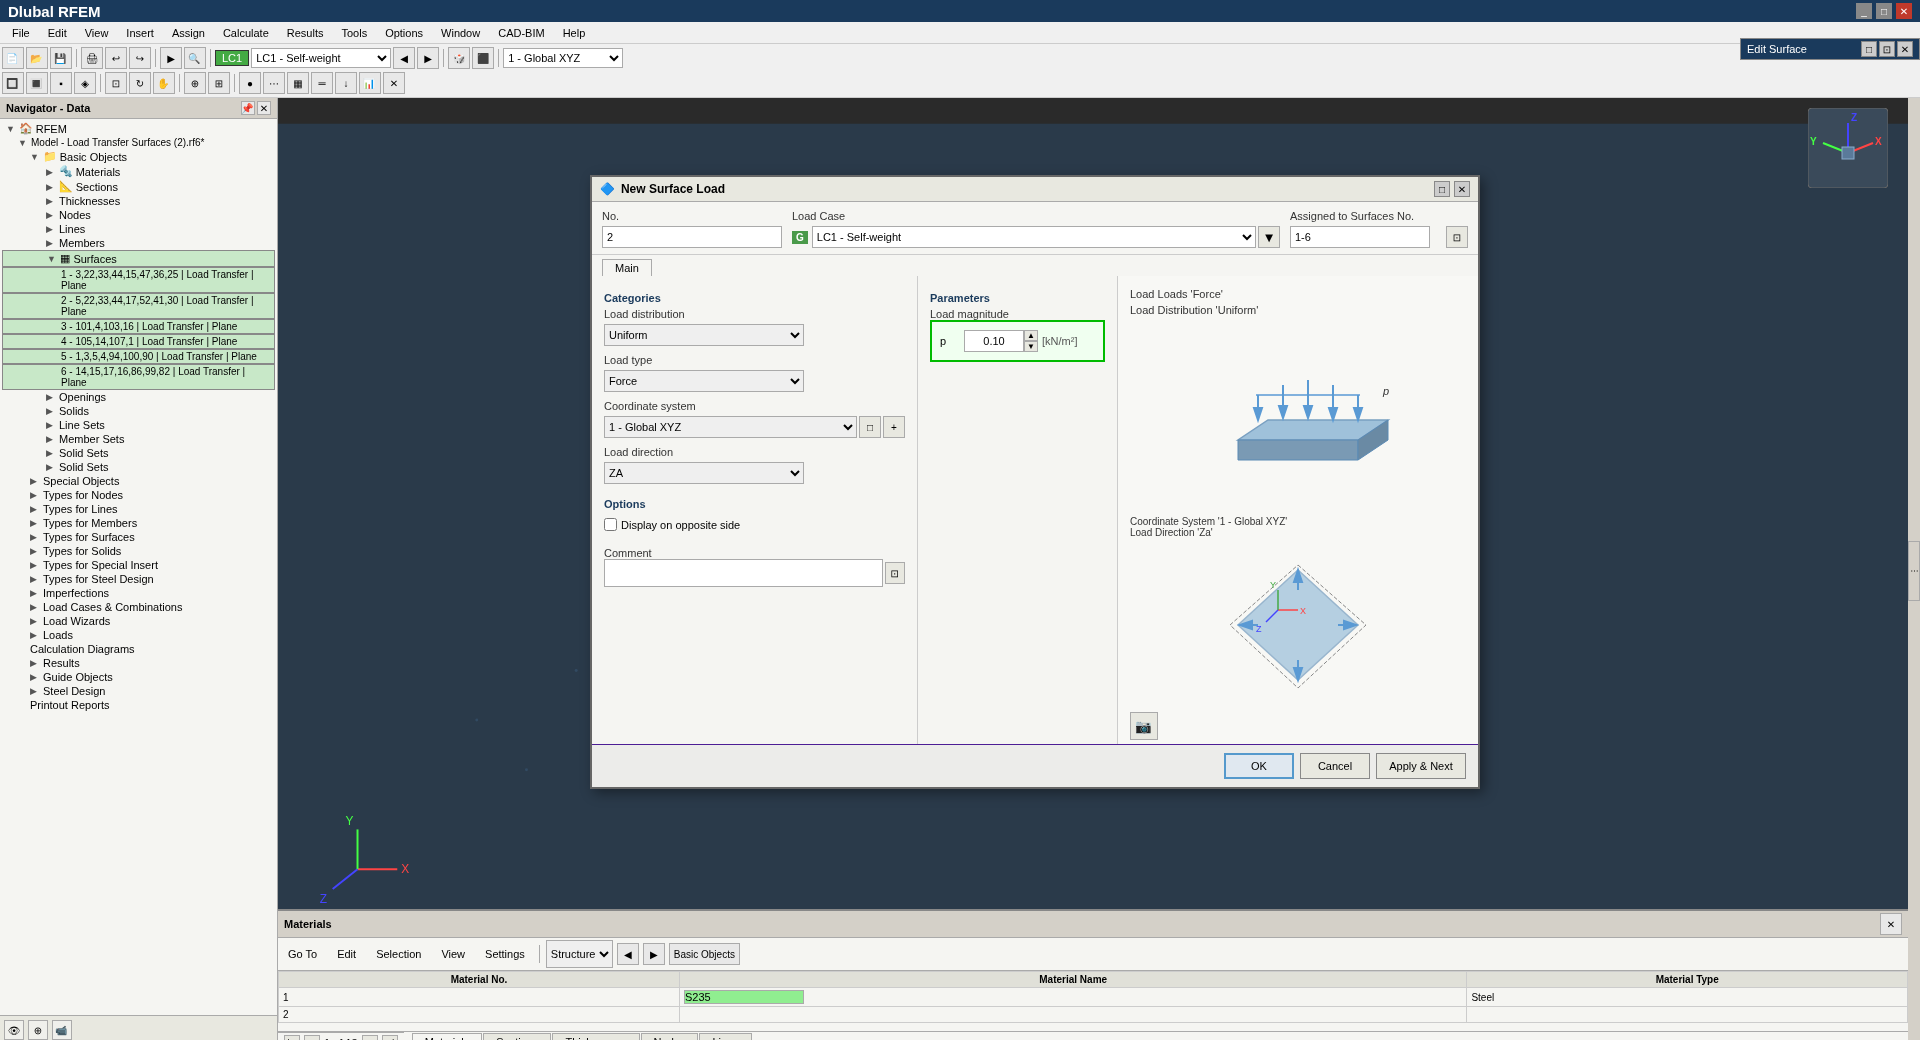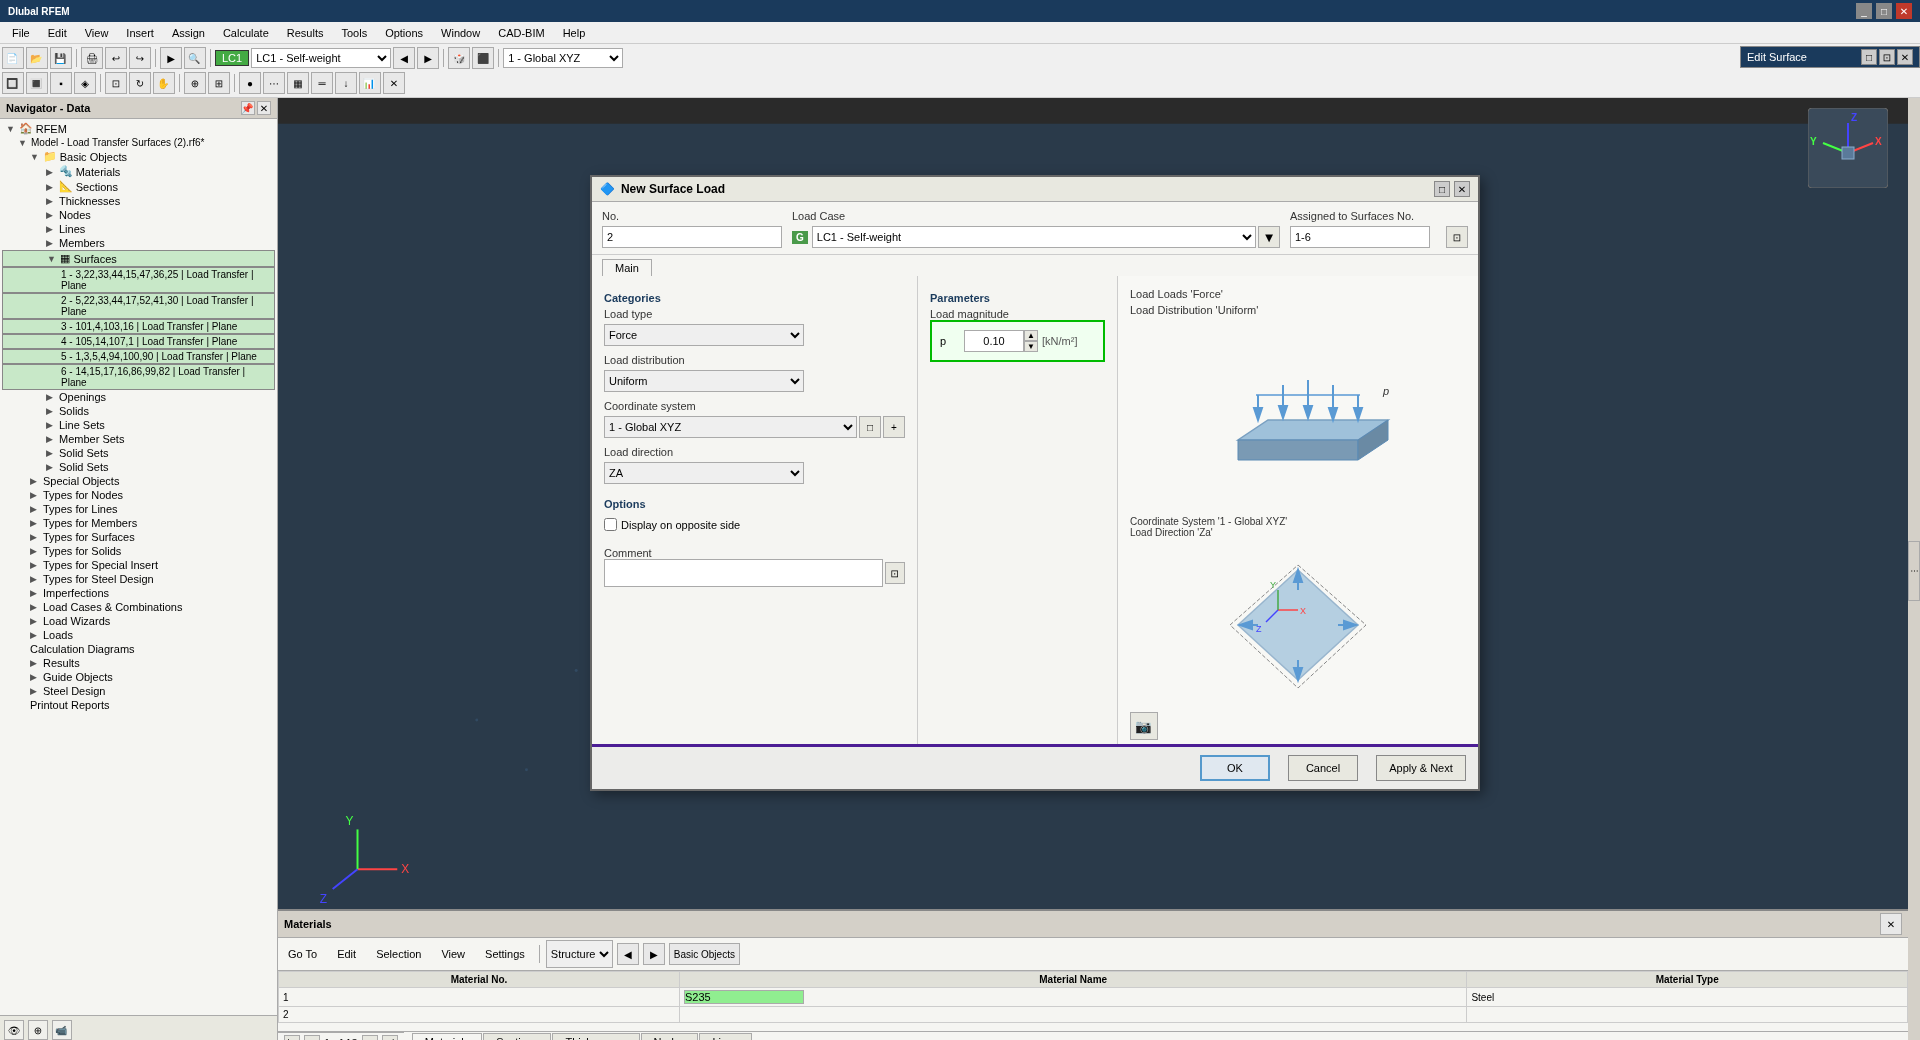--- a/index.html
+++ b/index.html
@@ -84,21 +84,21 @@
 
     
     .info-text { font-size: 11px; color: #333; padding: 12px; }
     .info-text p { margin-bottom: 4px; }
 
     
     .diagram-area { padding: 8px; display: flex; flex-direction: column; align-items: center; }
     .coord-info { font-size: 10px; color: #333; margin-top: 4px; }
 
     
-    .dialog-footer { display: flex; align-items: center; justify-content: flex-end; gap: 18px; padding: 8px 12px; border-top: 3px solid #4c1d95; background: #ececea; }
+    .dialog-footer { display: flex; align-items: center; justify-content: flex-end; gap: 6px; padding: 8px 12px; border-top: 1px solid #4c1d95; background: #ececea; }
     .dlg-btn { height: 26px; min-width: 70px; padding: 0 12px; border: 1px solid #888; background: #e8e8e0; cursor: pointer; font-size: 11px; }
     .dlg-btn.ok { background: #e0e8f0; border: 2px solid #5599cc; }
     .dlg-btn.apply-next { min-width: 90px; }
 
     
     .nav-bottom-icons { display: flex; gap: 4px; padding: 4px; border-top: 1px solid #aaa; background: #e8e8e0; }
     .nav-icon-btn { width: 20px; height: 20px; border: 1px solid #aaa; background: #f0f0ec; cursor: pointer; display: flex; align-items: center; justify-content: center; font-size: 10px; }
 
     
     .viewport-svg { width: 100%; height: 100%; }
@@ -123,21 +123,21 @@
 
     .select-with-btns { display: flex; align-items: center; gap: 2px; }
     .select-with-btns select { flex: 1; }
     .icon-btn { width: 22px; height: 22px; border: 1px solid #aaa; background: #e8e8e0; cursor: pointer; display: flex; align-items: center; justify-content: center; font-size: 10px; }
 
   </style>
 </head>
 <body>
 
 <div class="title-bar">
-  <div style="font-size:10px; font-weight:bold;">Dlubal RFEM</div>
+  <div style="font-size:15px; font-weight:bold;">Dlubal RFEM</div>
   <div class="title-bar-controls">
     <button class="title-bar-btn">_</button>
     <button class="title-bar-btn">□</button>
     <button class="title-bar-btn close">✕</button>
   </div>
 </div>
 
 <div class="menu-bar">
   <span class="menu-item">File</span>
   <span class="menu-item">Edit</span>
@@ -522,21 +522,21 @@
         </div>
       </div>
     </div>
   </div>
 
   <div class="right-handle" style="position:relative; width:12px; background:#d4d0c8; border-left:1px solid #aaa; display:flex; align-items:center; justify-content:center; cursor:pointer;">
     <span style="font-size:8px; writing-mode:vertical-rl;">⋮</span>
   </div>
 </div>
 
-<div class="edit-surface-panel" style="position:fixed; top:46px; right:0; width:180px; z-index:50;">
+<div class="edit-surface-panel" style="position:fixed; top:38px; right:0; width:180px; z-index:50;">
   <div class="edit-surface-header">
     <span>Edit Surface</span>
     <div style="display:flex; gap:2px;">
       <button class="dialog-title-btn">□</button>
       <button class="dialog-title-btn">⊡</button>
       <button class="dialog-title-btn">✕</button>
     </div>
   </div>
 </div>
 
@@ -584,32 +584,32 @@
   </div>
 
   <div class="dialog-content">
 
     <div class="dialog-left">
 
       <div class="form-group">
         <div class="section-divider">Categories</div>
 
         <div class="form-col" style="margin-bottom:8px;">
+          <label class="form-label">Load distribution</label>
+          <select style="width:200px; height:22px; font-size:11px; border:1px solid #aaa;">
+            <option>Uniform</option>
+            <option>Linear</option>
+          </select>
+        </div>
+
+        <div class="form-col" style="margin-bottom:8px;">
           <label class="form-label">Load type</label>
           <select style="width:200px; height:22px; font-size:11px; border:1px solid #aaa;">
             <option>Force</option>
             <option>Moment</option>
-          </select>
-        </div>
-
-        <div class="form-col" style="margin-bottom:8px;">
-          <label class="form-label">Load distribution</label>
-          <select style="width:200px; height:22px; font-size:11px; border:1px solid #aaa;">
-            <option>Uniform</option>
-            <option>Linear</option>
           </select>
         </div>
 
         <div class="form-col" style="margin-bottom:8px;">
           <label class="form-label">Coordinate system</label>
           <div class="select-with-btns">
             <select style="width:160px; height:22px; font-size:11px; border:1px solid #aaa;">
               <option>1 - Global XYZ</option>
             </select>
             <button class="icon-btn">□</button>

